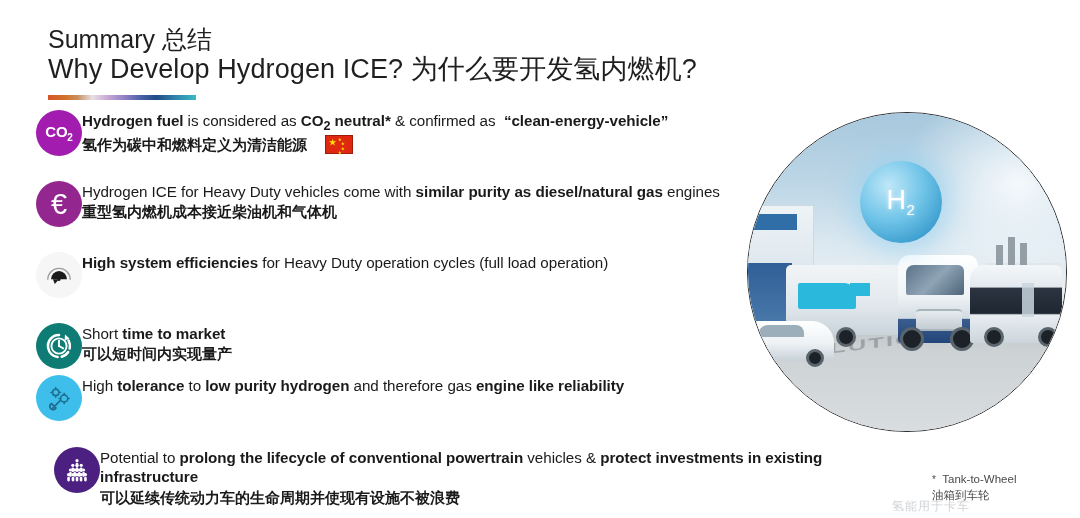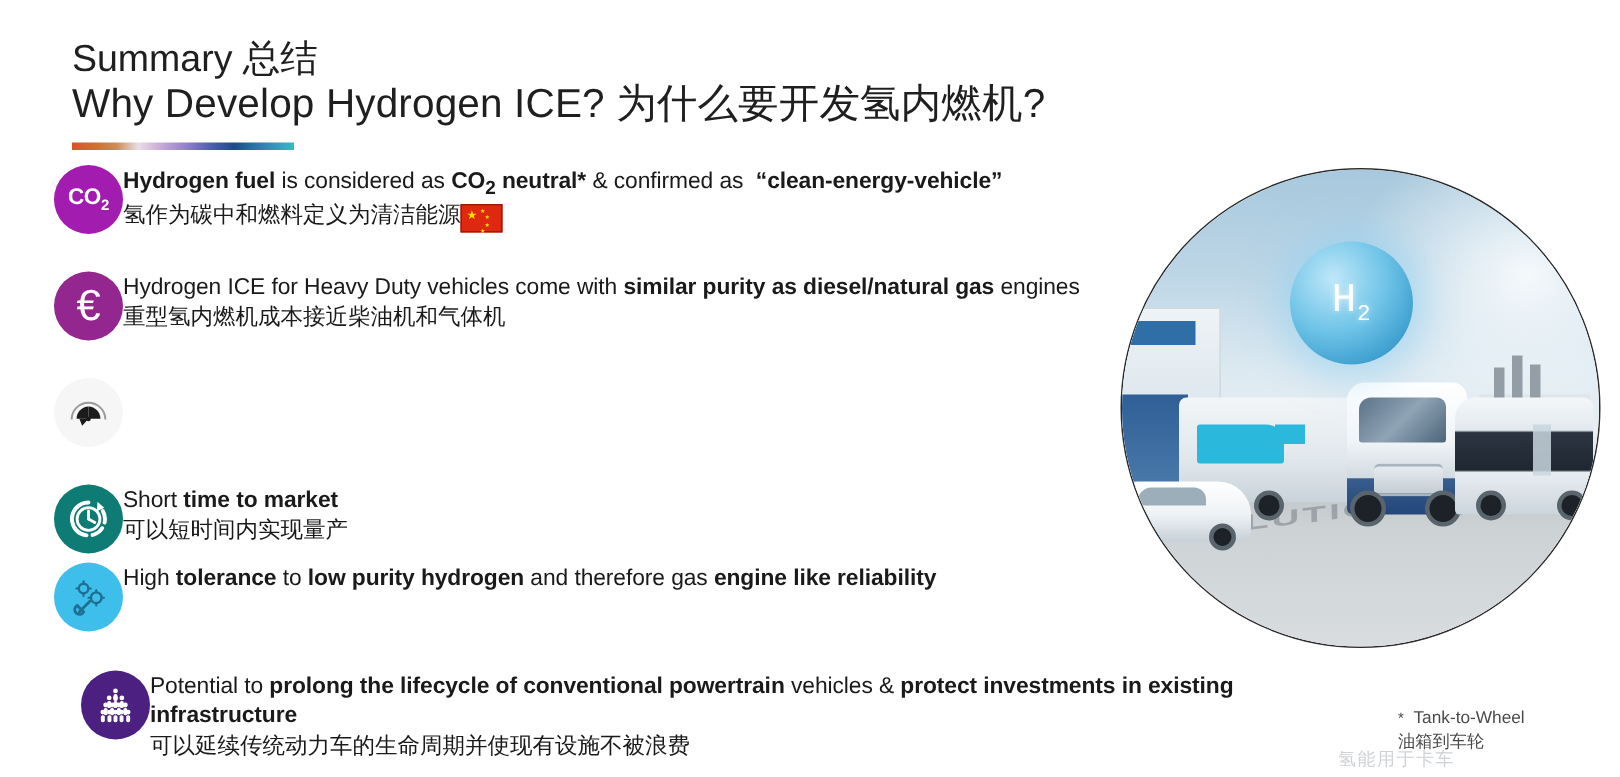--- a/index.html
+++ b/index.html
@@ -40,21 +40,21 @@
     position:relative; overflow:hidden;
   }
   .bullet-text { padding-top:1px; }
   .line-en {
     font-size:15.2px; color:#1a1a1a; line-height:1.28;
     letter-spacing:-0.05px;
   }
   .line-en b { font-weight:700; }
   .line-cn {
     font-size:15px; color:#1a1a1a; line-height:1.36;
-    margin-top:1px; display:flex; align-items:flex-end; gap:0;
+    margin-top:1px; display:flex; align-items:flex-start; gap:18px;font-weight:bold;
   }
   .co2-label {
     color:#ffffff; font-weight:700; font-size:15px;
     letter-spacing:-0.2px; font-family:"Liberation Sans", sans-serif;
   }
   .co2-label sub { font-size:10px; }
   .euro-glyph { color:#ffffff; font-size:29px; line-height:1; font-weight:300; }
 
   .cn-flag {
     display:inline-block; width:28px; height:19px;
@@ -91,21 +91,21 @@
     transform:rotate(-7deg) skewX(-6deg) scaleY(0.55);
   }
   #gt1 { left:22px; top:245px; }
   #gt2 { left:48px; top:272px; }
 
   #h2-bubble {
     position:absolute; left:112px; top:48px; width:82px; height:82px;
     border-radius:50%;
     background:radial-gradient(circle at 35% 30%, #bfe7f8 0%, #6fc4e8 45%, #3a9ccd 80%, #2f86b8 100%);
     box-shadow:0 0 22px 10px rgba(150,210,240,0.55);
-    display:flex; align-items:center; justify-content:center;font-family:Liberation Mono, monospace;
+    display:flex; align-items:center; justify-content:center;
   }
   #h2-bubble span {
     color:#ffffff; font-size:27px; font-weight:400; letter-spacing:0.5px;
     text-shadow:0 0 4px rgba(255,255,255,0.7);
   }
   #h2-bubble span sub { font-size:15px; }
 
   
   #bldg {
     position:absolute; left:-4px; top:92px; width:70px; height:112px;
@@ -246,20 +246,23 @@
     <div class="icon-wrap" style="background:#F6F6F6;">
       <svg width="30" height="30" viewBox="0 0 32 32">
         <path d="M4 21 A12 12 0 0 1 28 21" fill="none" stroke="#9a9a9a" stroke-width="1.4"></path>
         <path d="M7.5 20.5 A8.8 8.8 0 0 1 16 11.8 L16 20.5 Z" fill="#1b1b1b"></path>
         <path d="M16 11.8 A8.8 8.8 0 0 1 24.5 20.5 L16 20.5 Z" fill="#1b1b1b"></path>
         <path d="M9.5 20.5 L16 20.5 L11.5 25.5 Z" fill="#1b1b1b"></path>
         <circle cx="16" cy="20.7" r="1.6" fill="#1b1b1b"></circle>
       </svg>
     </div>
     <div class="bullet-text" style="width:640px;">
+      <div class="line-en">
+        <b>High system efficiencies</b> for Heavy Duty operation cycles (full load operation)
+      </div>
     </div>
   </div>
 
   <div class="bullet" style="top:213px; left:0px;">
     <div class="icon-wrap" style="background:#0E7C74;">
       <svg width="32" height="32" viewBox="0 0 32 32">
         <path d="M16 5 A11 11 0 1 0 25.5 10.5" fill="none" stroke="#ffffff" stroke-width="2.6" stroke-linecap="round" stroke-dasharray="33 4 8 4 8 60"></path>
         <path d="M22 4.5 L26.5 8.5 L21.5 11" fill="#ffffff"></path>
         <circle cx="16" cy="16" r="7.6" fill="none" stroke="#ffffff" stroke-width="1.9"></circle>
         <line x1="16" y1="16" x2="16" y2="10.6" stroke="#ffffff" stroke-width="1.9" stroke-linecap="round"></line>

